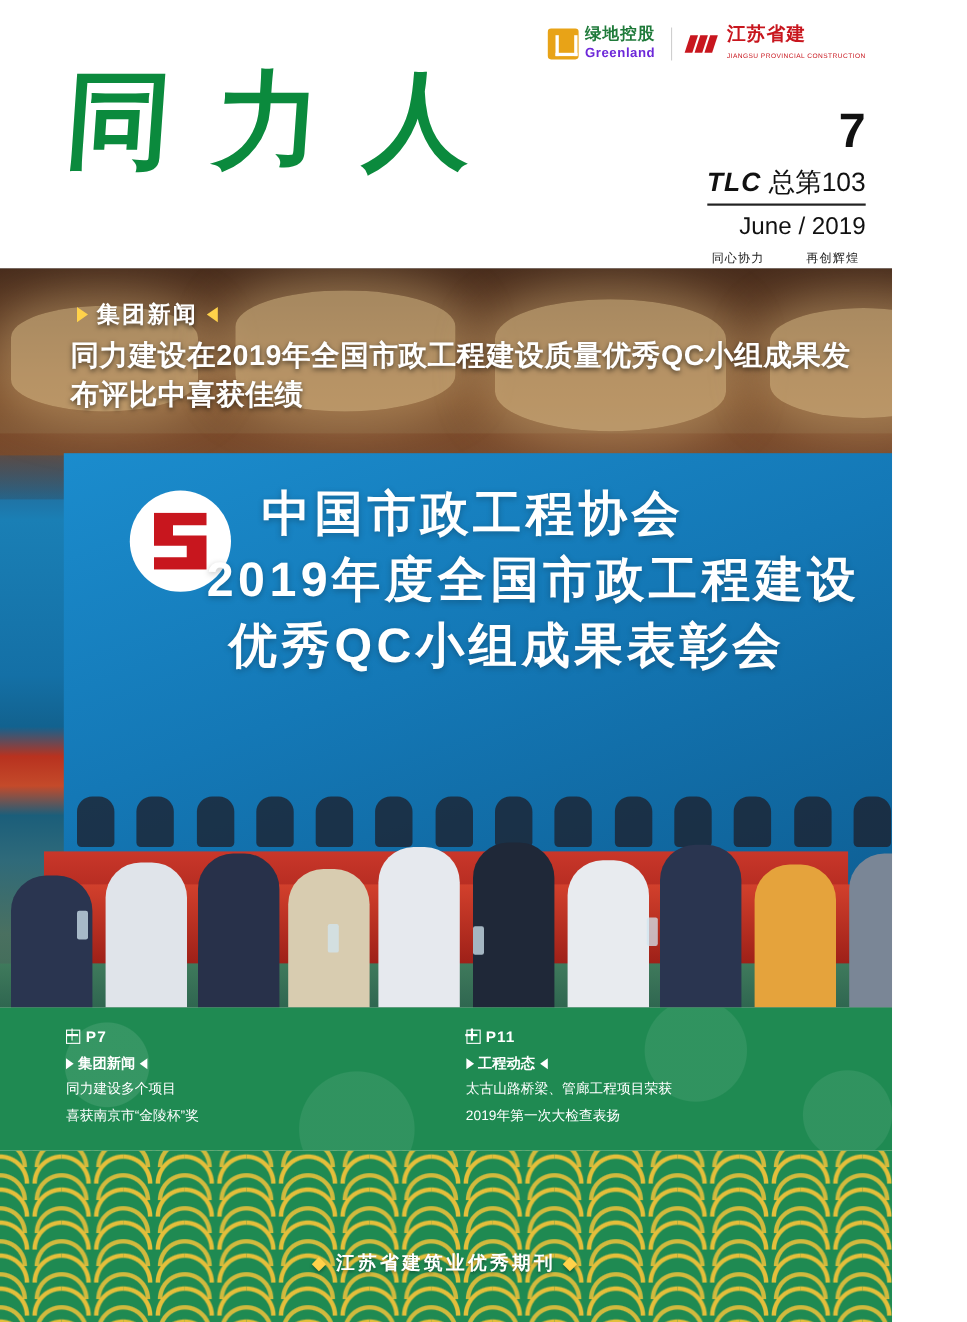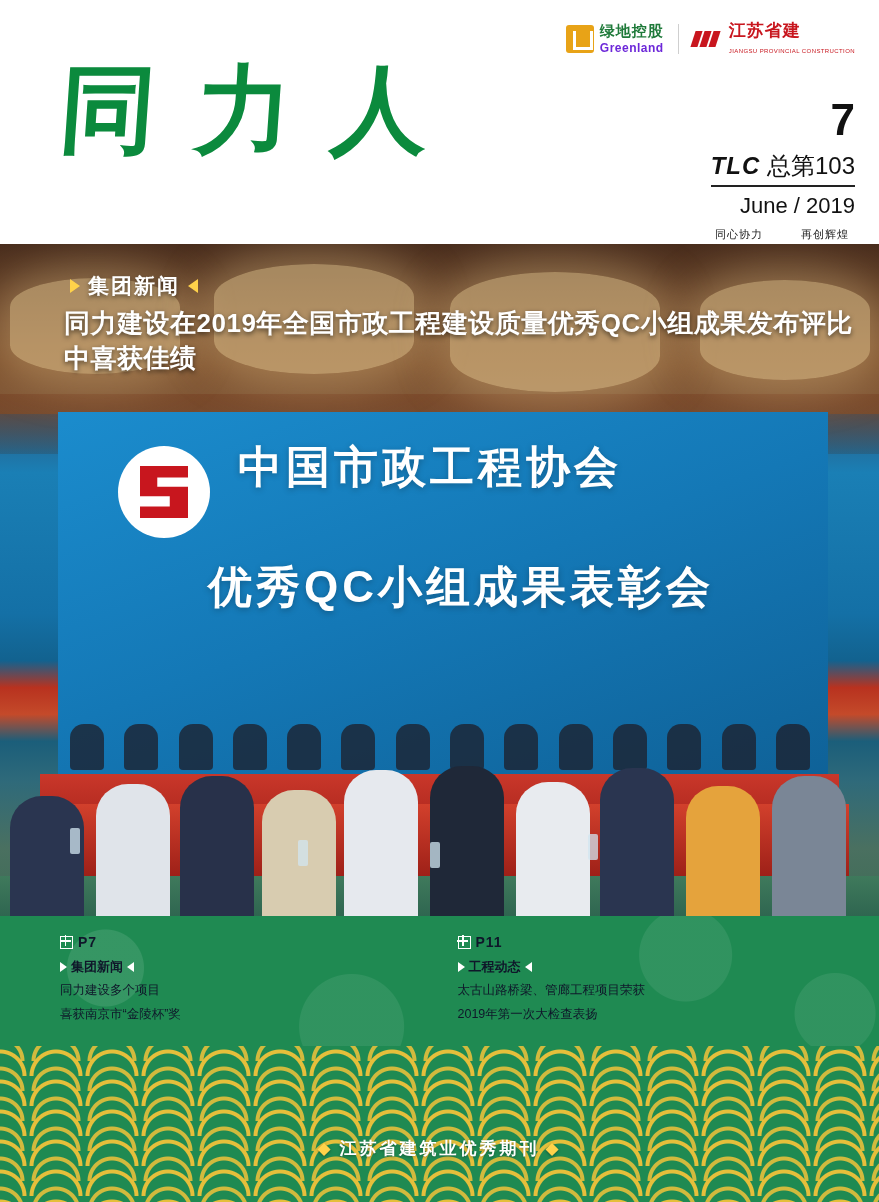--- a/index.html
+++ b/index.html
@@ -1,17 +1,17 @@
 <!DOCTYPE html>
 <html><head>
 <meta charset="utf-8">
 <style>
   html,body{margin:0;padding:0;background:#fff;}
   body{font-family:"Liberation Sans","DejaVu Sans",sans-serif;}
-  .page{position:relative;width:879px;height:1202px;overflow:hidden;background:#fff;}
+  .page{position:relative;width:811px;height:1202px;overflow:hidden;background:#fff;}
 
   
   .header{position:relative;height:244px;background:#ffffff;}
   .brand-row{position:absolute;top:22px;right:24px;display:flex;align-items:center;gap:14px;}
   .brand{display:flex;align-items:center;gap:6px;}
   .brand-mark{width:28px;height:28px;background:#e8a317;border-radius:3px;position:relative;}
   .brand-mark:after{content:"";position:absolute;left:7px;top:6px;width:14px;height:16px;border:3px solid #fff;border-top:none;}
   .brand-text{line-height:1.05;}
   .brand-cn{font-size:15px;font-weight:bold;color:#1f7a3a;letter-spacing:1px;}
   .brand-en{font-size:12px;font-weight:bold;color:#6d28d9;letter-spacing:.5px;}
@@ -83,21 +83,21 @@
   .arrow-l{width:0;height:0;border-top:7px solid transparent;border-bottom:7px solid transparent;border-right:10px solid #ffd24a;}
   .headline{position:absolute;left:64px;right:20px;top:62px;color:#fff;font-size:26px;font-weight:bold;letter-spacing:.5px;z-index:5;text-shadow:0 2px 5px rgba(0,0,0,.6);}
 
   
   .teasers{position:relative;height:130px;background:#1f8a52;overflow:hidden;}
   .teasers:before{content:"";position:absolute;inset:0;
     background:radial-gradient(circle at 12% 40%,rgba(255,255,255,.10) 0 38px,transparent 39px),
                radial-gradient(circle at 40% 85%,rgba(255,255,255,.08) 0 52px,transparent 53px),
                radial-gradient(circle at 78% 30%,rgba(255,255,255,.08) 0 46px,transparent 47px),
                radial-gradient(circle at 95% 75%,rgba(255,255,255,.08) 0 40px,transparent 41px);}
-  .tcols{position:relative;display:flex;padding:18px 80px 0 60px;gap:56px;color:#0f172a;}
+  .tcols{position:relative;display:flex;padding:18px 80px 0 60px;gap:56px;color:#ffffff;}
   .tcol{flex:1;}
   .tpage{font-size:14px;font-weight:bold;letter-spacing:1px;display:flex;align-items:center;gap:5px;}
   .tsq{display:inline-block;width:11px;height:11px;border:1.5px solid #fff;position:relative;}
   .tsq:before{content:"";position:absolute;left:3.5px;top:-1.5px;width:1.5px;height:11px;background:#fff;}
   .tsq:after{content:"";position:absolute;left:-1.5px;top:3.5px;width:11px;height:1.5px;background:#fff;}
   .tcat{font-size:13px;font-weight:bold;margin-top:8px;display:flex;align-items:center;gap:4px;}
   .tri-sm{width:0;height:0;border-top:5px solid transparent;border-bottom:5px solid transparent;border-left:7px solid #fff;}
   .tri-sm.l{border-left:none;border-right:7px solid #fff;}
   .tline{font-size:12.5px;line-height:1.55;margin-top:5px;}
 
@@ -177,20 +177,21 @@
     <div class="news-badge">
       <span class="arrow-r"></span>
       <span>集团新闻</span>
       <span class="arrow-l"></span>
     </div>
     <div class="headline">同力建设在2019年全国市政工程建设质量优秀QC小组成果发布评比中喜获佳绩</div>
 
     <div class="screen">
       <span class="scr-logo"></span>
       <div class="scr-l1">中国市政工程协会</div>
+      <div class="scr-l2">2019年度全国市政工程建设</div>
       <div class="scr-l3">优秀QC小组成果表彰会</div>
     </div>
 
     <div class="seated">
       <i></i>
         <i></i>
         <i></i>
         <i></i>
         <i></i>
         <i></i>

